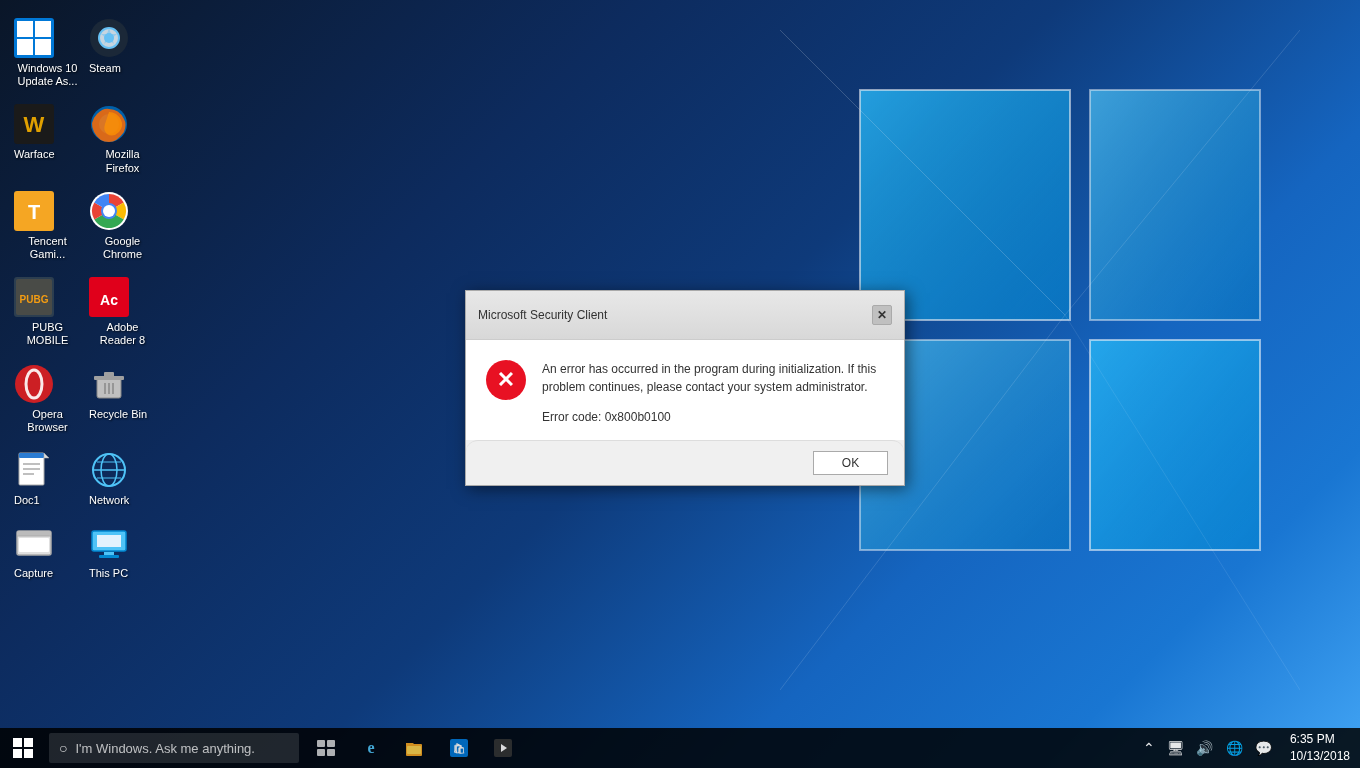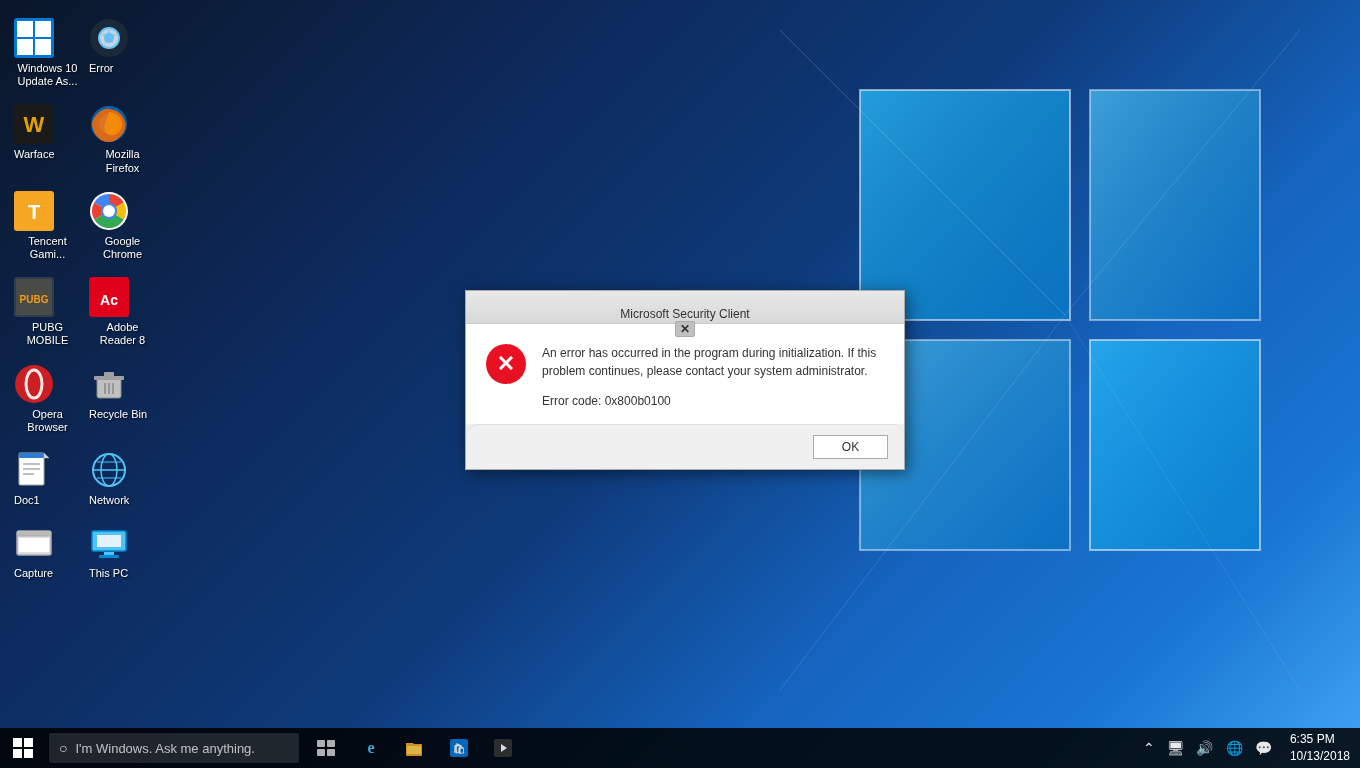--- a/index.html
+++ b/index.html
@@ -173,27 +173,26 @@
       left: 465px;
       width: 440px;
       background: #f0f0f0;
       border: 1px solid #aaa;
       box-shadow: 3px 3px 15px rgba(0,0,0,0.5);
       font-family: 'Segoe UI', Arial, sans-serif;
     }
 
     .dialog-titlebar {
       background: linear-gradient(to bottom, #e8e8e8, #d8d8d8);
-      padding: 16px 12px;
+      padding: 24px 12px;
       display: flex;
       align-items: center;
       justify-content: space-between;
       border-bottom: 1px solid #ccc;
       height: 32px;
-      flex-direction: column;
     }
 
     .dialog-title-text {
       font-size: 12px;
       color: #333;
       font-weight: normal;
     }
 
     .dialog-close-btn {
       width: 20px;
@@ -327,21 +326,21 @@
       </div>
       <div class="desktop-icon">
         <div class="icon-img">
           <svg width="40" height="40" viewBox="0 0 40 40">
             <circle cx="20" cy="20" r="19" fill="#1b2838"></circle>
             <circle cx="20" cy="20" r="10" fill="#c7d5e0" stroke="#66c0f4" stroke-width="2"></circle>
             <circle cx="20" cy="20" r="5" fill="#66c0f4"></circle>
             <path d="M20 10 L22 16 L28 16 L23 20 L25 26 L20 22 L15 26 L17 20 L12 16 L18 16 Z" fill="#66c0f4" opacity="0.5"></path>
           </svg>
         </div>
-        <span class="icon-label">Error</span>
+        <span class="icon-label">Steam</span>
       </div>
     </div>
 
     <div class="icon-row">
       <div class="desktop-icon">
         <div class="icon-img">
           <svg width="40" height="40" viewBox="0 0 40 40">
             <rect width="40" height="40" rx="3" fill="#1a1a1a"></rect>
             <text x="20" y="28" text-anchor="middle" font-size="22" fill="#e0a000" font-weight="bold">W</text>
           </svg>

